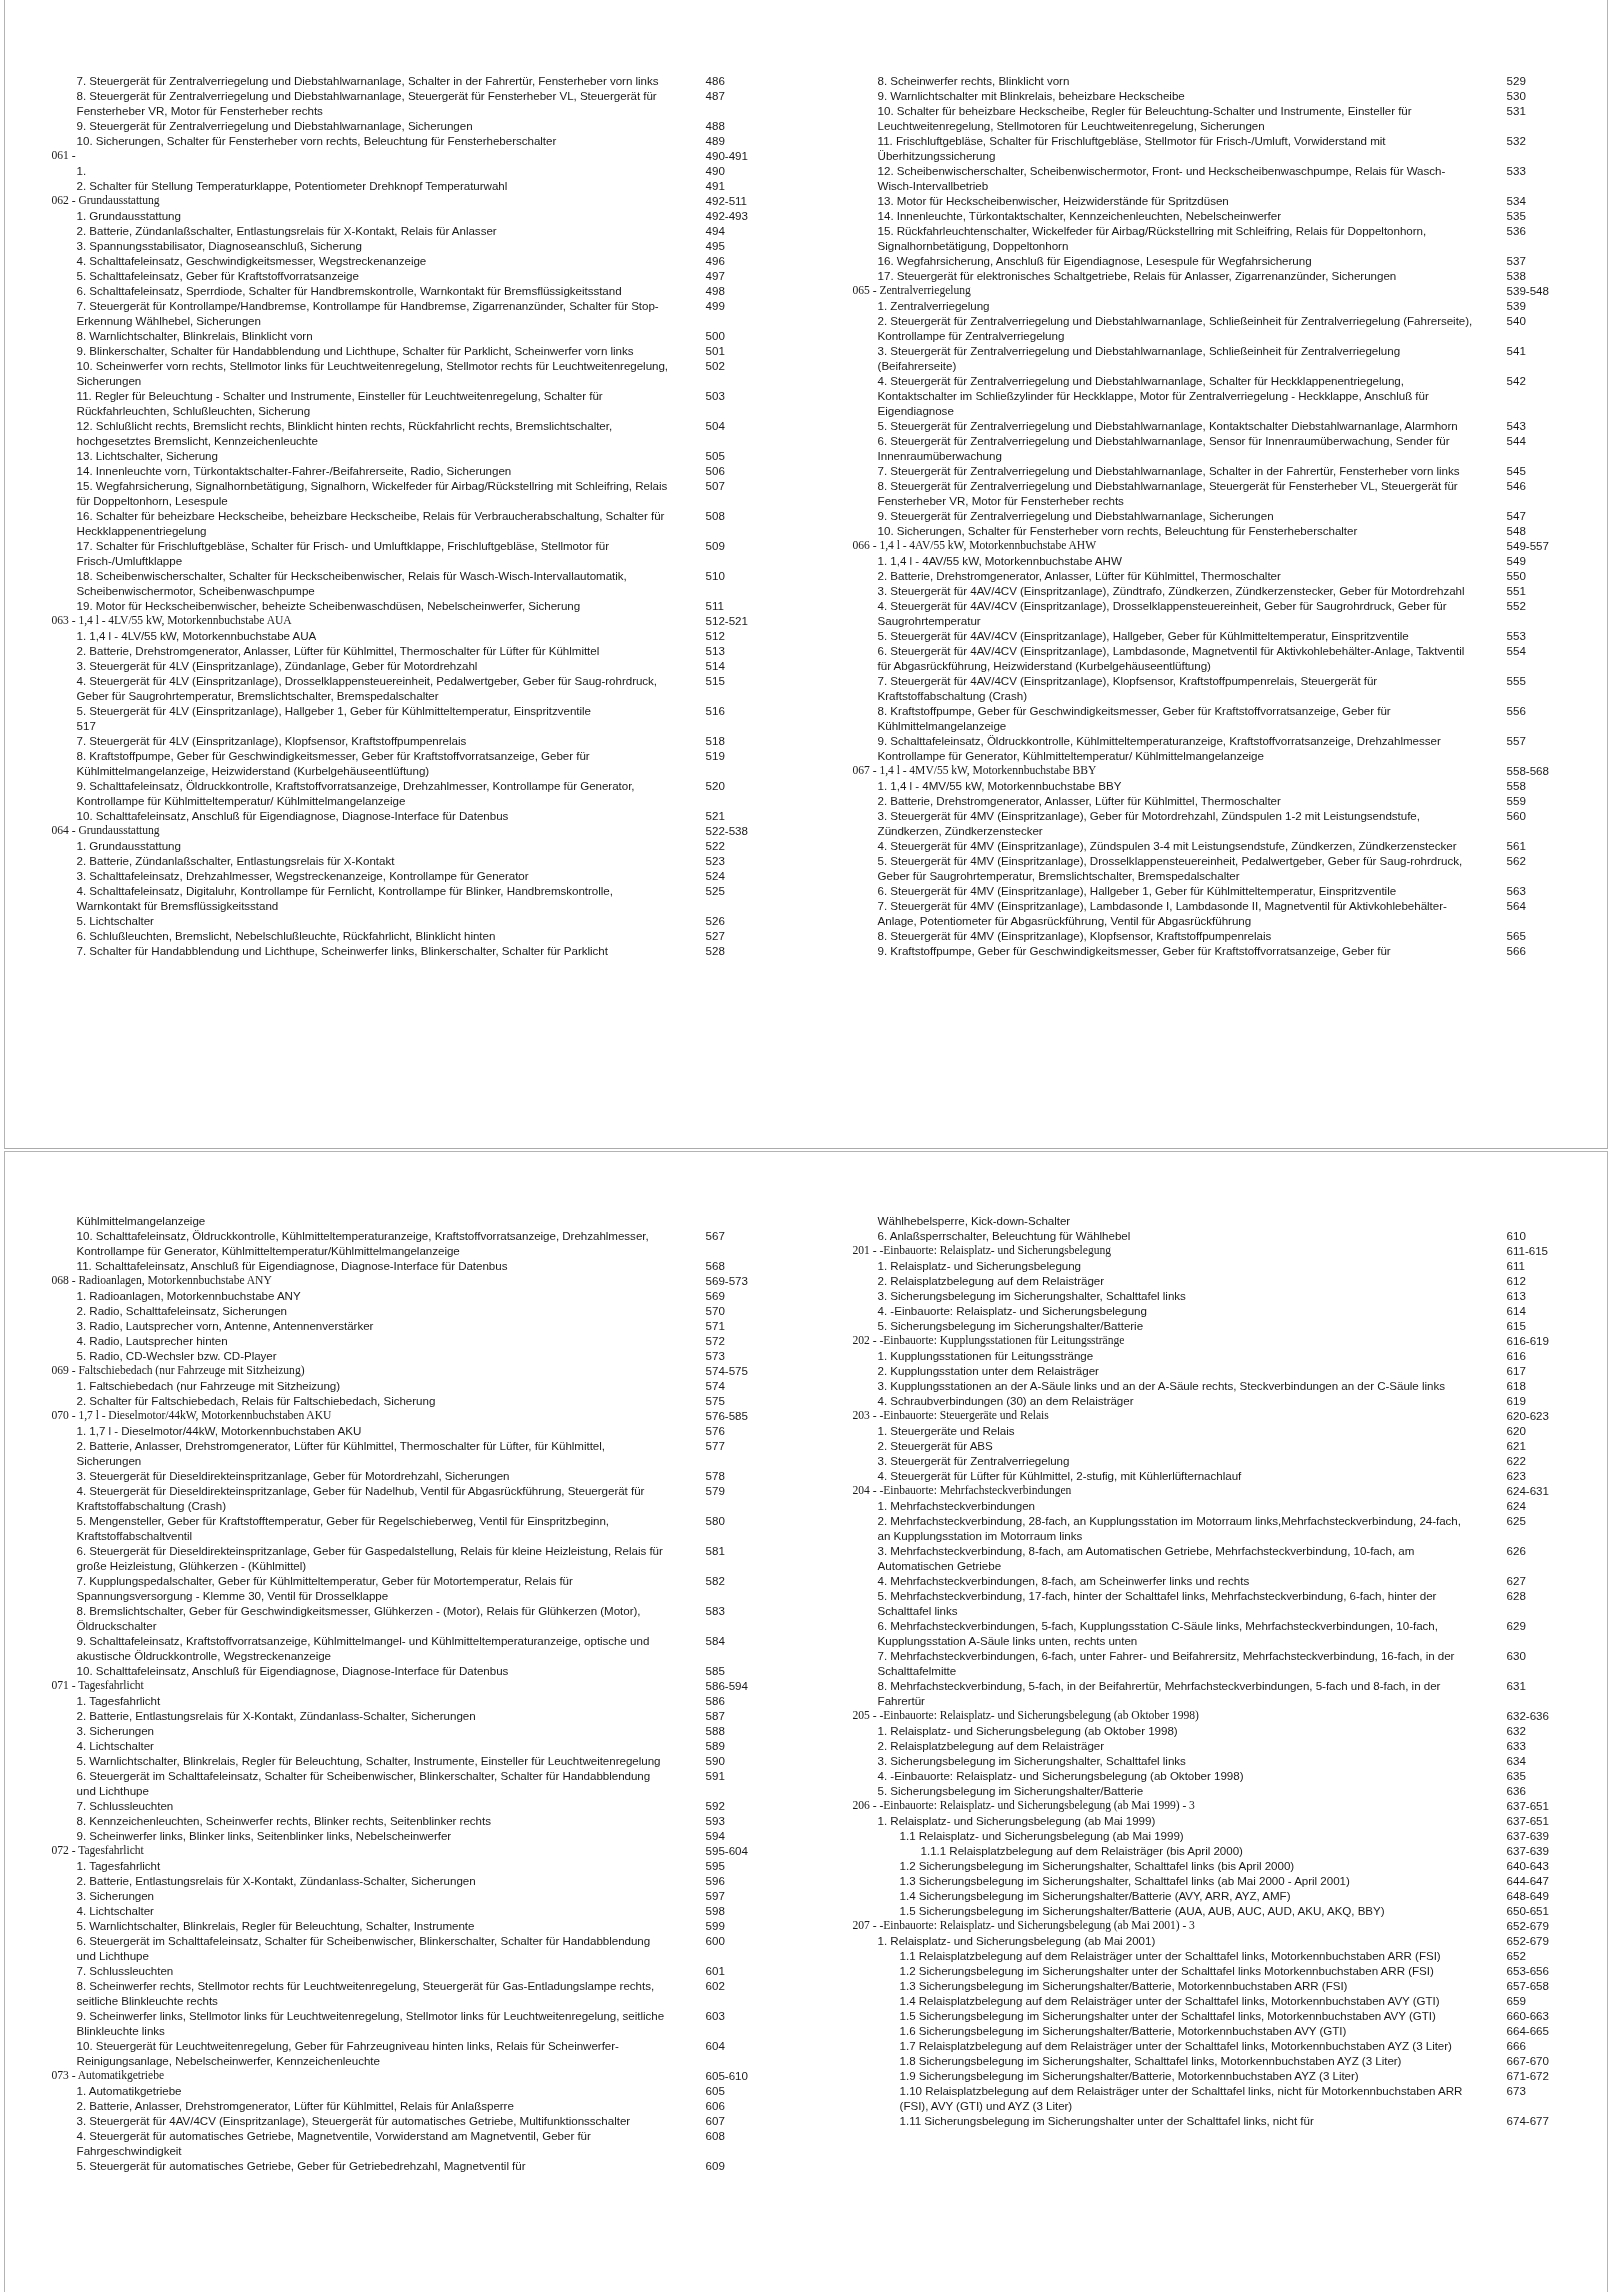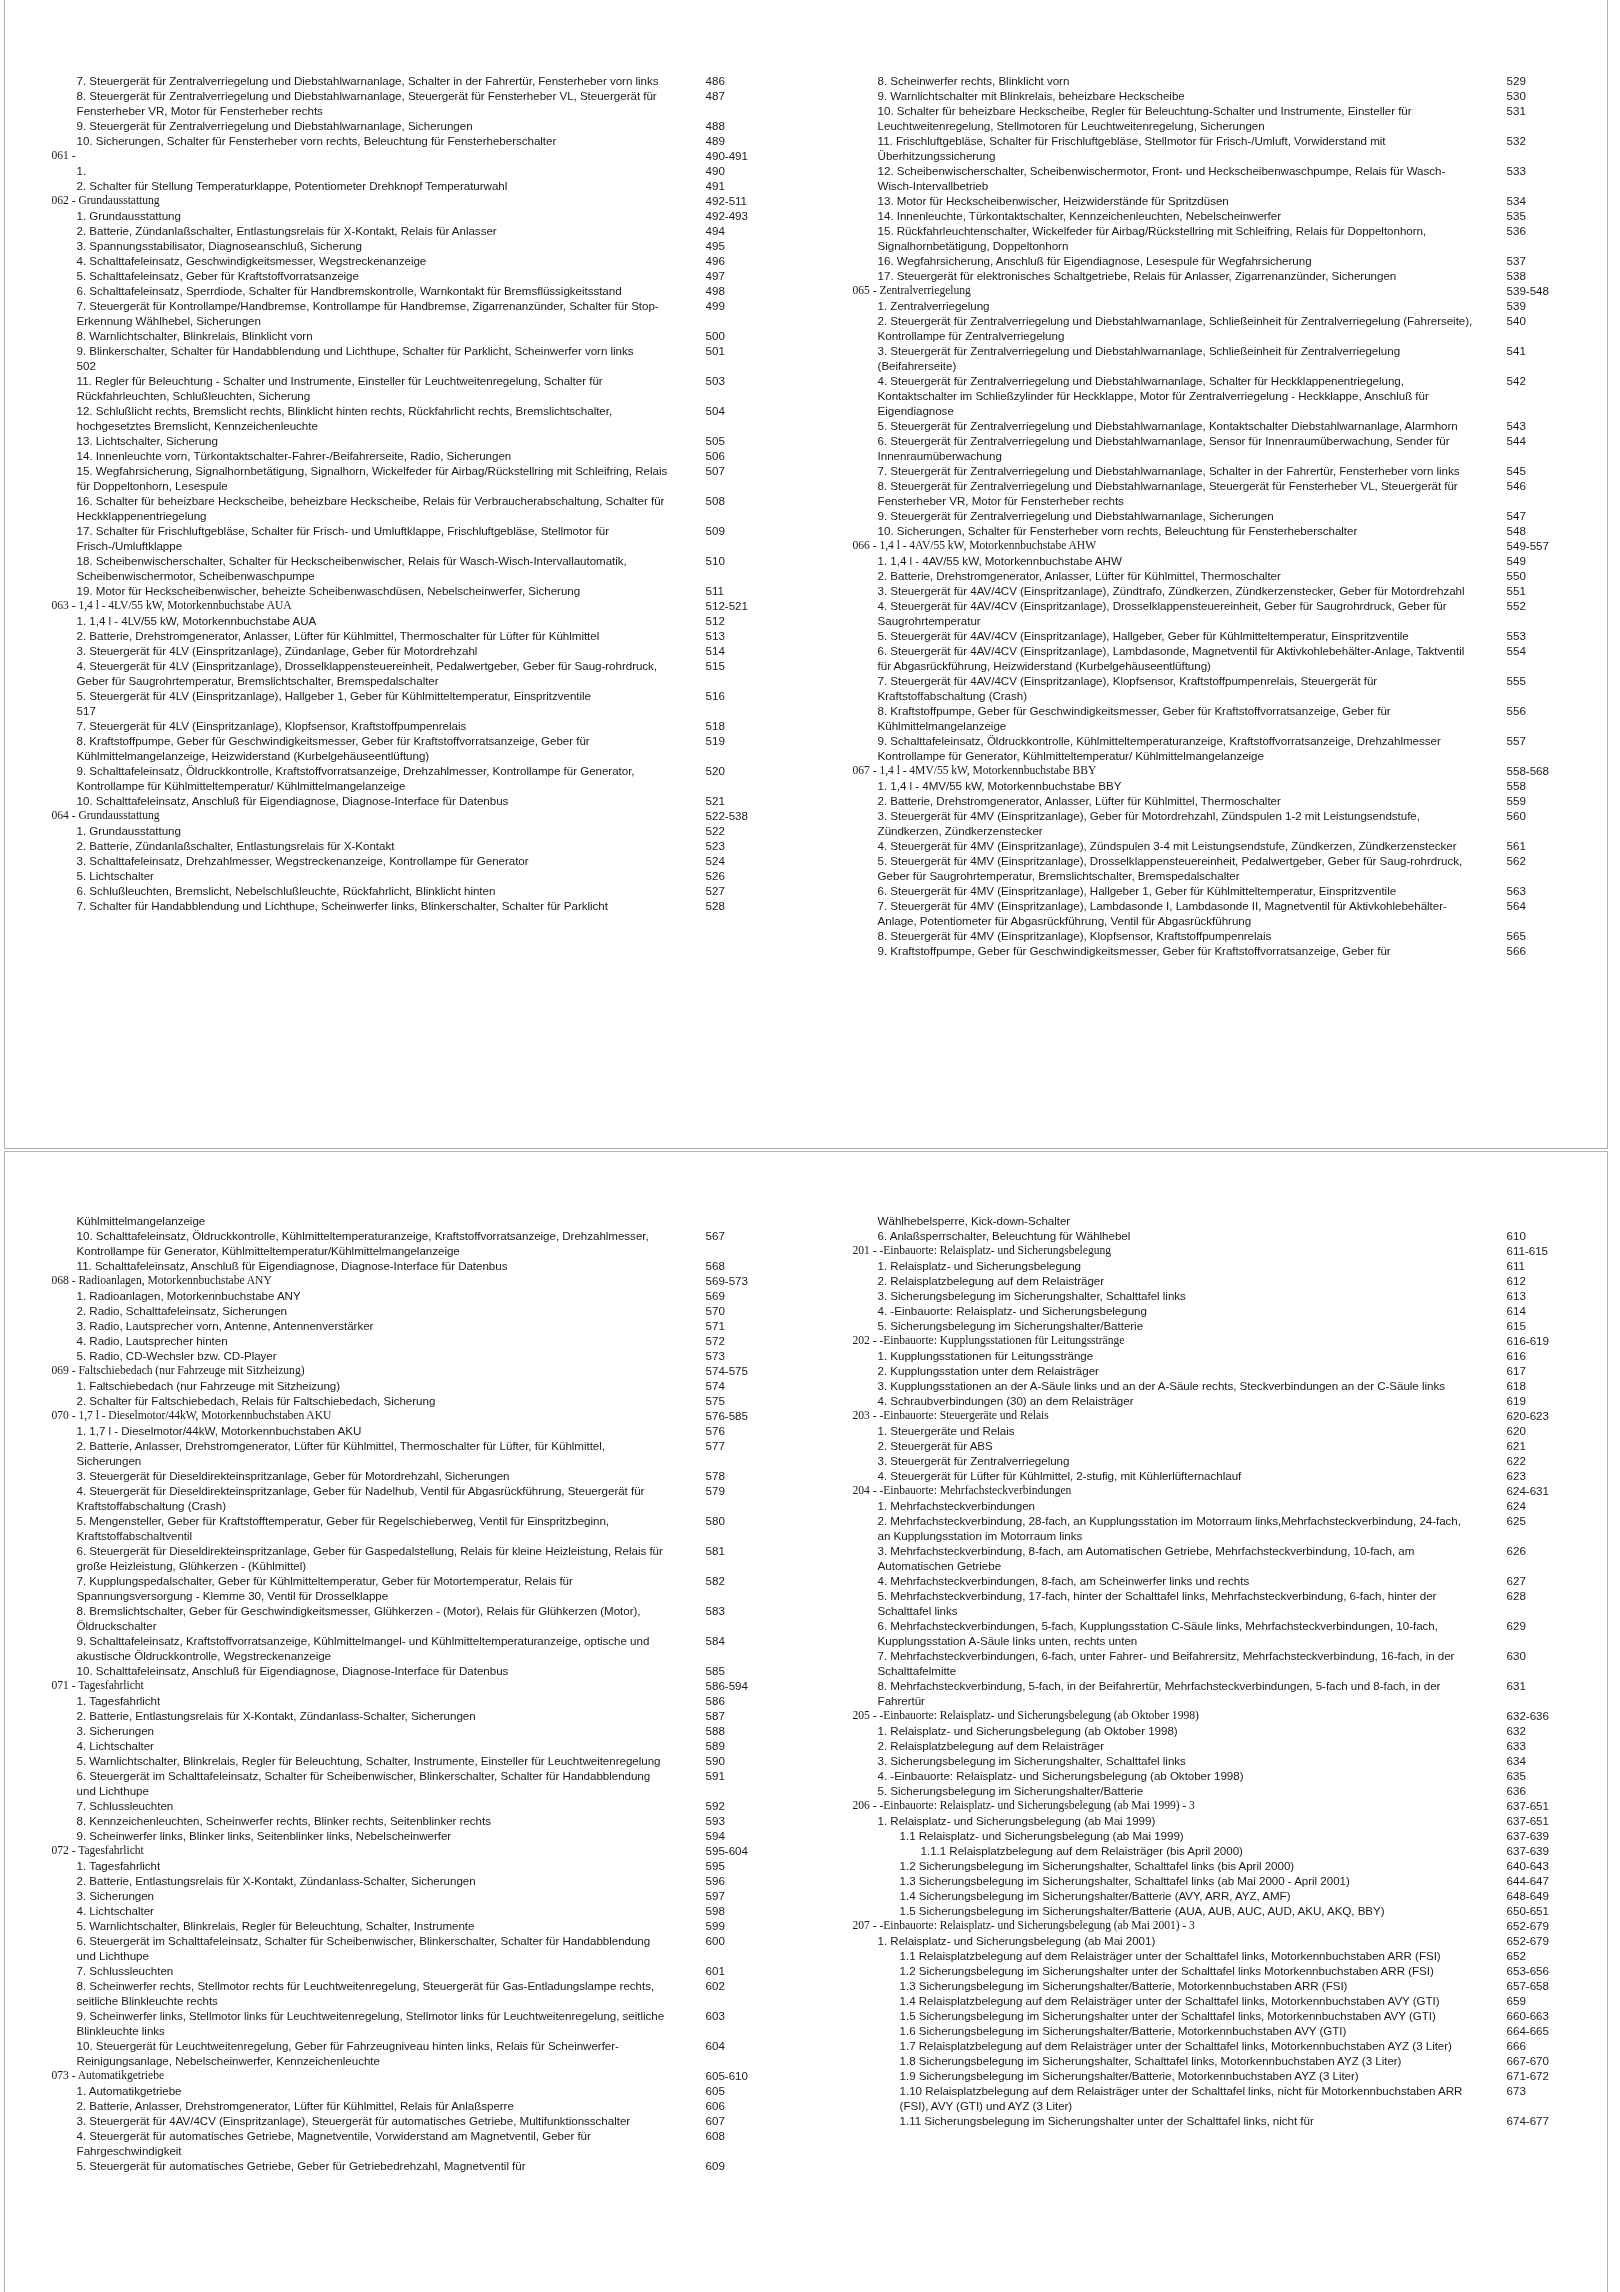--- a/index.html
+++ b/index.html
@@ -134,20 +134,21 @@
         </div>
         <div class="row lv1">
           <div class="t">8. Warnlichtschalter, Blinkrelais, Blinklicht vorn</div>
           <div class="p">500</div>
         </div>
         <div class="row lv1">
           <div class="t">9. Blinkerschalter, Schalter für Handabblendung und Lichthupe, Schalter für Parklicht, Scheinwerfer vorn links</div>
           <div class="p">501</div>
         </div>
         <div class="row lv1">
+          <div class="t">10. Scheinwerfer vorn rechts, Stellmotor links für Leuchtweitenregelung, Stellmotor rechts für Leuchtweitenregelung, Sicherungen</div>
           <div class="p">502</div>
         </div>
         <div class="row lv1">
           <div class="t">11. Regler für Beleuchtung - Schalter und Instrumente, Einsteller für Leuchtweitenregelung, Schalter für Rückfahrleuchten, Schlußleuchten, Sicherung</div>
           <div class="p">503</div>
         </div>
         <div class="row lv1">
           <div class="t">12. Schlußlicht rechts, Bremslicht rechts, Blinklicht hinten rechts, Rückfahrlicht rechts, Bremslichtschalter, hochgesetztes Bremslicht, Kennzeichenleuchte</div>
           <div class="p">504</div>
         </div>
@@ -230,20 +231,24 @@
           <div class="t">1. Grundausstattung</div>
           <div class="p">522</div>
         </div>
         <div class="row lv1">
           <div class="t">2. Batterie, Zündanlaßschalter, Entlastungsrelais für X-Kontakt</div>
           <div class="p">523</div>
         </div>
         <div class="row lv1">
           <div class="t">3. Schalttafeleinsatz, Drehzahlmesser, Wegstreckenanzeige, Kontrollampe für Generator</div>
           <div class="p">524</div>
+        </div>
+        <div class="row lv1">
+          <div class="t">4. Schalttafeleinsatz, Digitaluhr, Kontrollampe für Fernlicht, Kontrollampe für Blinker, Handbremskontrolle, Warnkontakt für Bremsflüssigkeitsstand</div>
+          <div class="p">525</div>
         </div>
         <div class="row lv1">
           <div class="t">5. Lichtschalter</div>
           <div class="p">526</div>
         </div>
         <div class="row lv1">
           <div class="t">6. Schlußleuchten, Bremslicht, Nebelschlußleuchte, Rückfahrlicht, Blinklicht hinten</div>
           <div class="p">527</div>
         </div>
         <div class="row lv1">

